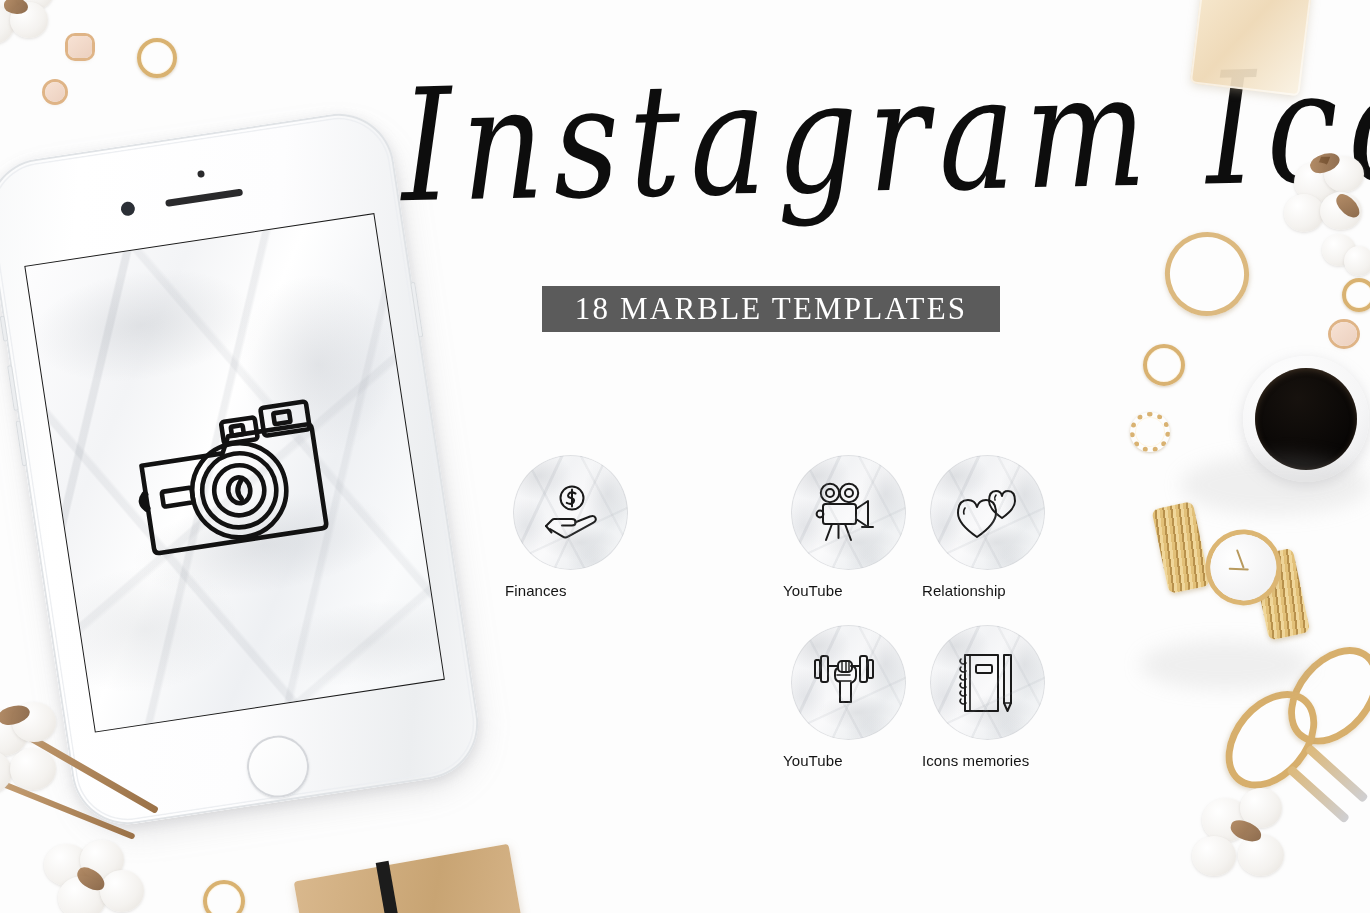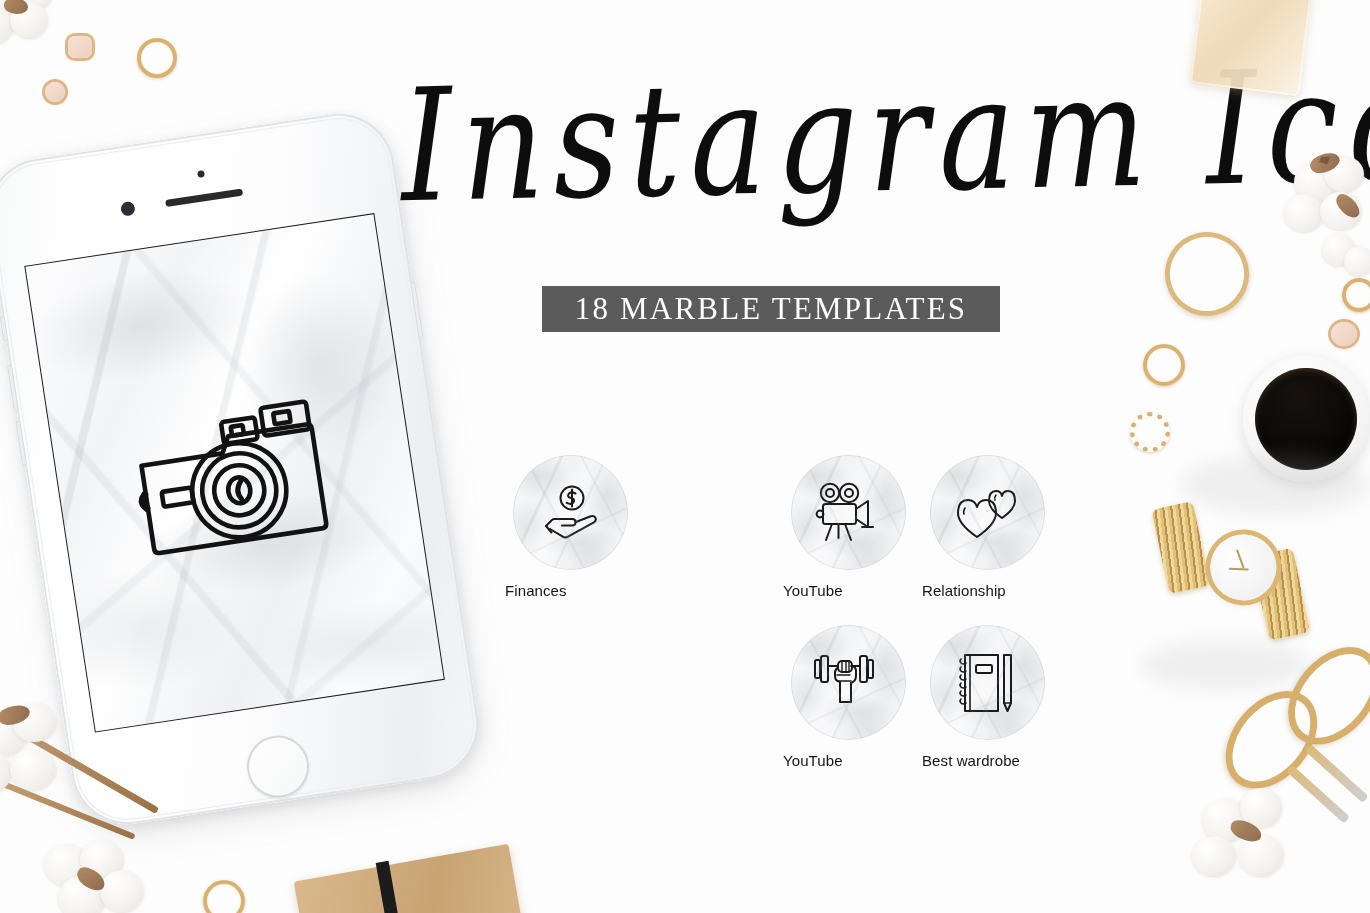--- a/index.html
+++ b/index.html
@@ -331,21 +331,21 @@
       <div class="circ">
         <svg width="62" height="64" viewBox="0 0 62 64" fill="none" stroke="#1a1a1a" stroke-width="2" stroke-linejoin="round" stroke-linecap="round">
           <path d="M9 4 L42 4 L42 60 L9 60 Z"></path>
           <path d="M14 4 L14 60" stroke-width="1.6"></path>
           <rect x="20" y="14" width="16" height="8" rx="1.4"></rect>
           <path d="M5 8 q-2 2 0 4 q2 2 5 0 M5 16 q-2 2 0 4 q2 2 5 0 M5 24 q-2 2 0 4 q2 2 5 0 M5 32 q-2 2 0 4 q2 2 5 0 M5 40 q-2 2 0 4 q2 2 5 0 M5 48 q-2 2 0 4 q2 2 5 0" stroke-width="1.6"></path>
           <path d="M48 4 L55 4 L55 52 L51.5 60 L48 52 Z"></path>
           <path d="M48 52 L55 52" stroke-width="1.6"></path>
         </svg>
       </div>
-      <div class="cellLabel">Best wardrobe</div>
+      <div class="cellLabel">Icons memories</div>
     </div>
 
   </div>
 
   <div id="perfume">
 
     <div class="glass"></div>
   </div>
 
   <div class="prop cotton" style="left:1274px;top:152px;width:106px;height:100px;">

